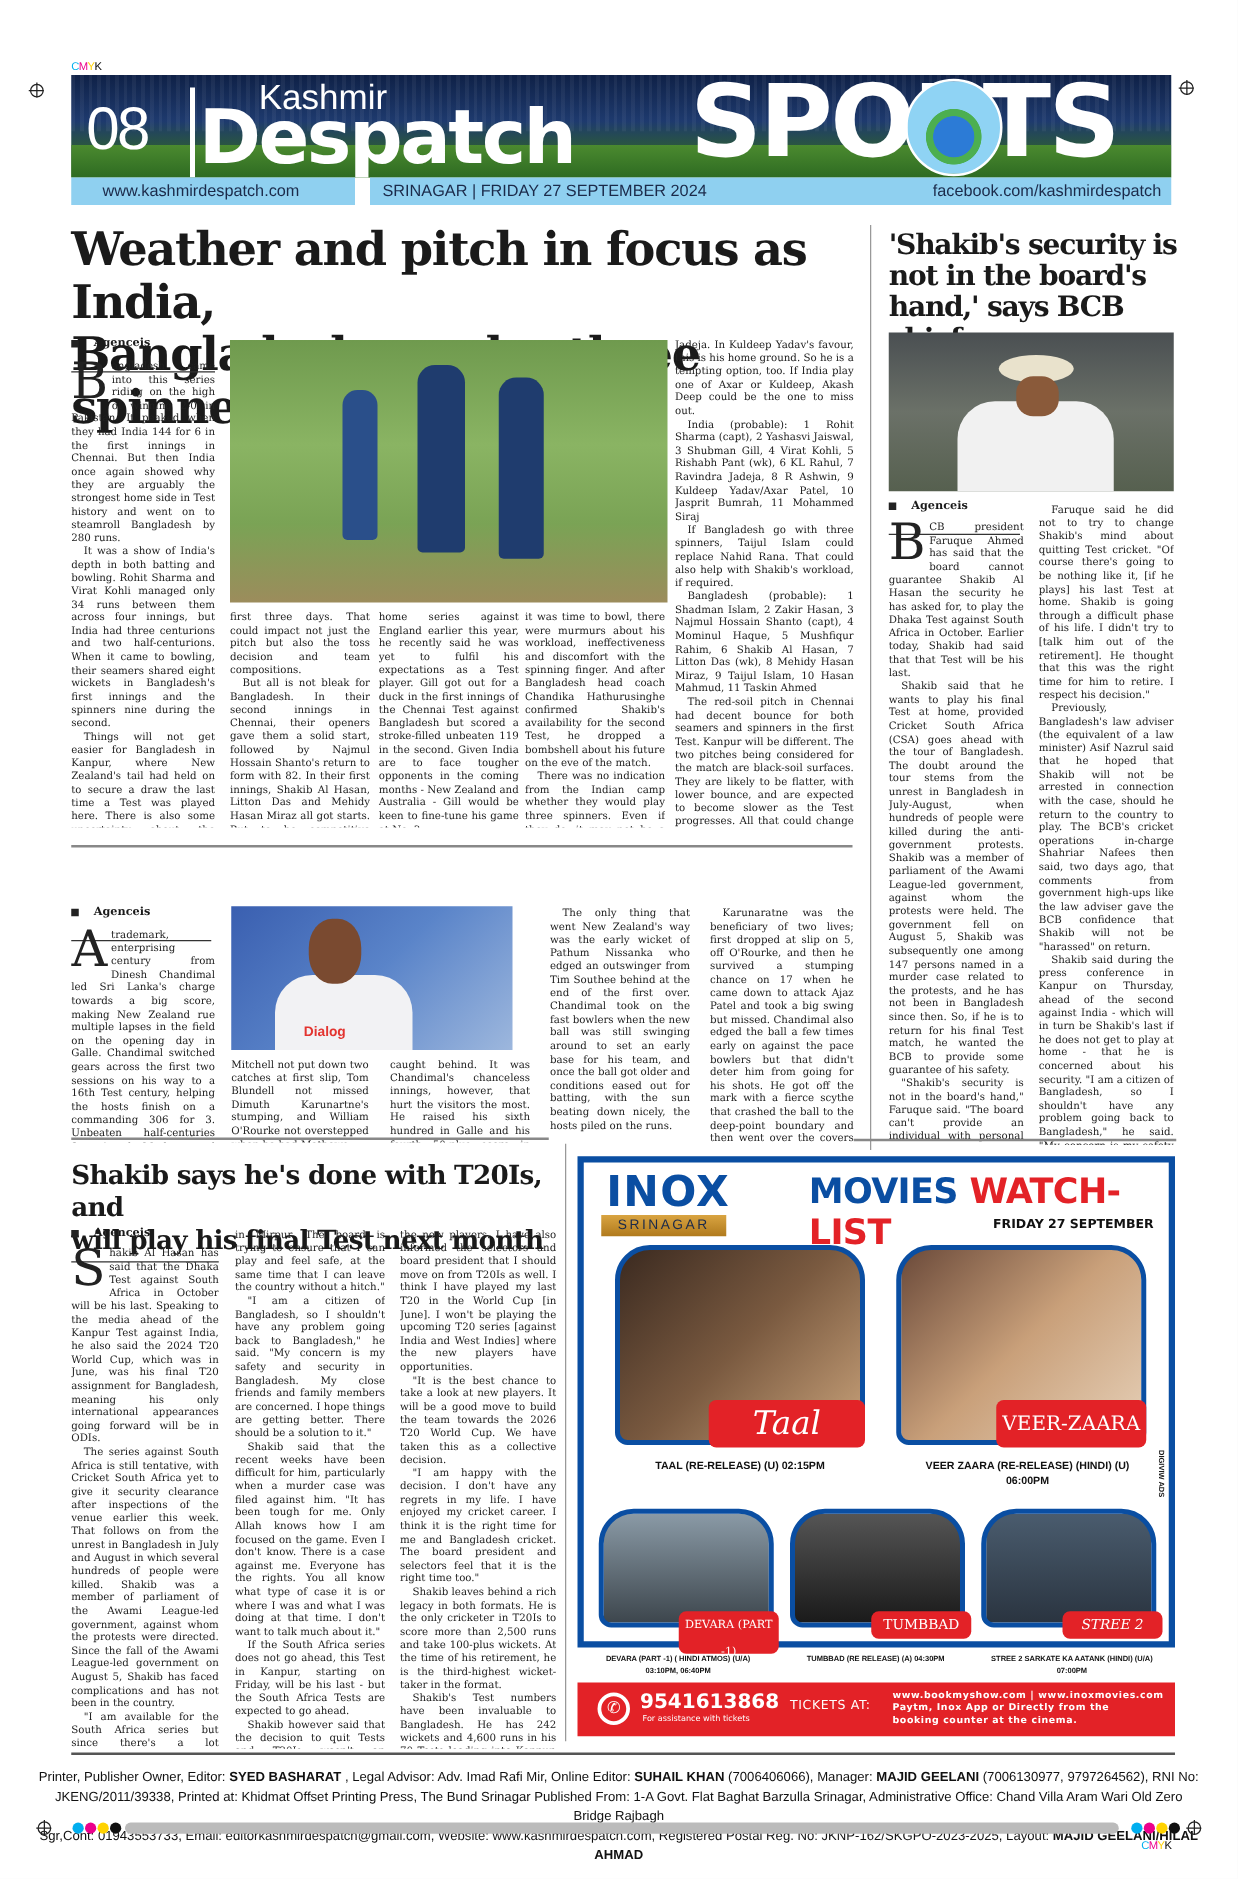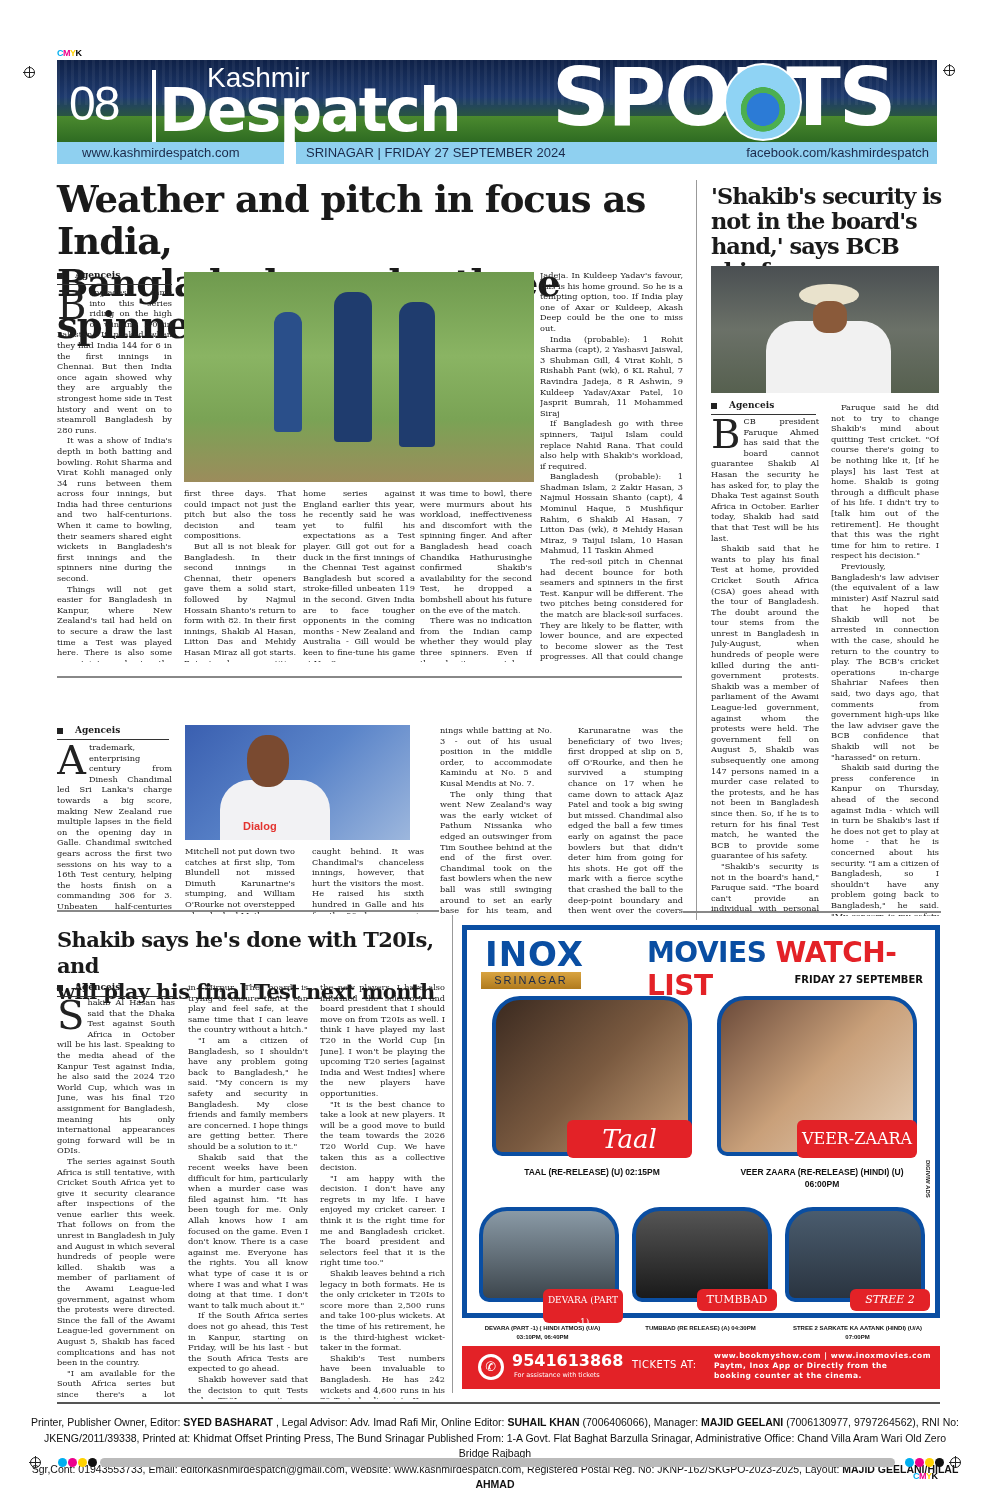--- a/index.html
+++ b/index.html
@@ -1,39 +1,39 @@
 <!DOCTYPE html>
 <html><head>
 <meta charset="utf-8">
 <style>
 *{box-sizing:border-box;margin:0;padding:0}
 body{width:990px;height:1503px;background:#f4f4f4;font-family:"DejaVu Serif",serif;color:#1a1a1a;position:relative;overflow:hidden}
 .page{position:absolute;left:0;top:0;width:990px;height:1503px;background:#fff}
-.cmyk{position:absolute;font-family:"Liberation Sans",sans-serif;font-weight:bold;font-size:9px;letter-spacing:-0.5px}
+.cmyk{position:absolute;font-family:"Liberation Sans",sans-serif;font-weight:normal;font-size:9px;letter-spacing:-0.5px}
 .cmyk .c{color:#00aeef}.cmyk .m{color:#ec008c}.cmyk .y{color:#ffd200}.cmyk .k{color:#000}
 .reg{position:absolute;width:11px;height:11px;border:1.5px solid #222;border-radius:50%}
 .reg::before{content:"";position:absolute;left:3.5px;top:-2px;width:1px;height:12px;background:#222}
 .reg::after{content:"";position:absolute;top:3.5px;left:-2px;height:1px;width:12px;background:#222}
 
 .mast{position:absolute;left:57px;top:60px;width:880px;height:82px;background:linear-gradient(180deg,#0f2147 0%,#1e3a6e 45%,#2d5d36 75%,#3c7a2a 100%);overflow:hidden}
 .mast .crowd{position:absolute;left:0;top:0;width:100%;height:55%;background:repeating-linear-gradient(90deg,rgba(255,255,255,0.05) 0 3px,transparent 3px 7px)}
 .mast .pitch{position:absolute;left:0;bottom:0;width:100%;height:26px;background:linear-gradient(180deg,#4b8a2f,#2e6b22)}
 .pgno{position:absolute;left:12px;top:16px;color:#fff;font-family:"Liberation Sans",sans-serif;font-size:48px;font-weight:300;letter-spacing:-2px}
 .mast .vbar{position:absolute;left:95px;top:10px;width:4px;height:72px;background:#fff}
 .k-word{position:absolute;left:150px;top:2px;color:#fff;font-family:"Liberation Sans",sans-serif;font-size:28px}
 .d-word{position:absolute;left:102px;top:20px;color:#fff;font-family:"DejaVu Sans",sans-serif;font-weight:bold;font-size:60px;letter-spacing:-2px;line-height:1}
 .sports{position:absolute;left:495px;top:-2px;color:#fff;font-family:"DejaVu Sans",sans-serif;font-weight:bold;font-size:80px;letter-spacing:-2px;line-height:1}
 .globe{position:absolute;left:667px;top:3px;width:78px;height:78px;border-radius:50%;background:radial-gradient(circle at 50% 60%,#2c7bd6 0 28%,#4caf50 29% 38%,#8fd3f4 39%);border:2px solid #fff}
 .strip{position:absolute;top:142px;height:22px;background:#8fd0f0;font-family:"Liberation Sans",sans-serif;font-size:13px;color:#1b2a4a;line-height:22px}
 .strip1{left:57px;width:227px;padding-left:25px}
 .strip2{left:296px;width:641px;padding-left:10px}
 .strip2 .fb{position:absolute;right:8px;top:0}
 
 .hl{position:absolute;font-family:"DejaVu Serif",serif;font-weight:bold;color:#1a1a1a;letter-spacing:-1px}
-.byline{position:absolute;font-size:9px;font-weight:bold;font-family:"DejaVu Serif",serif;border-bottom:1.5px solid #333;padding-bottom:4px}
+.byline{position:absolute;font-size:9px;font-weight:bold;font-family:"DejaVu Serif",serif;border-bottom:1.5px solid #333;padding-bottom:17px}
 .byline::before{content:"";display:inline-block;width:6px;height:6px;background:#222;margin-right:12px;vertical-align:middle}
 .col{position:absolute;font-size:8.2px;line-height:10.6px;text-align:justify;color:#222;overflow:hidden;font-family:"DejaVu Serif",serif}
 .col p{text-indent:10px}
 .col p.first{text-indent:0}
 .drop{float:left;font-size:40px;line-height:32px;margin:2px 3px 0 0;font-family:"DejaVu Serif",serif}
 .photo{position:absolute;overflow:hidden}
 .rule{position:absolute;background:#888}
 .vr{position:absolute;background:#999;width:1px}
 
 .ad{position:absolute;left:462px;top:925px;width:478px;height:393px;border:5px solid #0a4ea2;background:#fff}
@@ -151,21 +151,20 @@
     <p class="first"><span class="drop">A</span><span>trademark, enterprising century from Dinesh Chandimal led Sri Lanka's charge towards a big score, making New Zealand rue multiple lapses in the field on the opening day in Galle. Chandimal switched gears across the first two sessions on his way to a 16th Test century, helping the hosts finish on a commanding 306 for 3. Unbeaten half-centuries from Angelo Mathews and Kamindu Mendis provided the support act.</span></p>
 
   </div>
   <div class="col" style="left:185px;top:846px;width:110px;height:68px">
     <p class="first">Mitchell not put down two catches at first slip, Tom Blundell not missed Dimuth Karunartne's stumping, and William O'Rourke not overstepped when he had Mathews</p>
   </div>
   <div class="col" style="left:312px;top:846px;width:112px;height:68px">
     <p class="first">caught behind. It was Chandimal's chanceless innings, however, that hurt the visitors the most. He raised his sixth hundred in Galle and his fourth 50-plus score in eight Test in-</p>
   </div>
   <div class="col" style="left:440px;top:725px;width:112px;height:189px">
-    <p class="first">nings while batting at No. 3 - out of his usual position in the middle order, to accommodate Kamindu at No. 5 and Kusal Mendis at No. 7.</p>
     <p>The only thing that went New Zealand's way was the early wicket of Pathum Nissanka who edged an outswinger from Tim Southee behind at the end of the first over. Chandimal took on the fast bowlers when the new ball was still swinging around to set an early base for his team, and once the ball got older and conditions eased out for batting, with the sun beating down nicely, the hosts piled on the runs.</p>
   </div>
   <div class="col" style="left:568px;top:725px;width:115px;height:189px">
     <p>Karunaratne was the beneficiary of two lives; first dropped at slip on 5, off O'Rourke, and then he survived a stumping chance on 17 when he came down to attack Ajaz Patel and took a big swing but missed. Chandimal also edged the ball a few times early on against the pace bowlers but that didn't deter him from going for his shots. He got off the mark with a fierce scythe that crashed the ball to the deep-point boundary and then went over the covers against Southee's outswinger. He took on Ajaz's left-arm spin from around the wicket to score quick runs.</p>
   </div>
   <div class="rule" style="left:57px;top:910px;width:382px;height:1.5px"></div>
 
   <div class="hl" style="left:57px;top:927px;width:400px;font-size:21px;line-height:26px;letter-spacing:-0.6px">
     <div>Shakib says he's done with T20Is, and</div>
     <div>will play his final Test next month</div>

